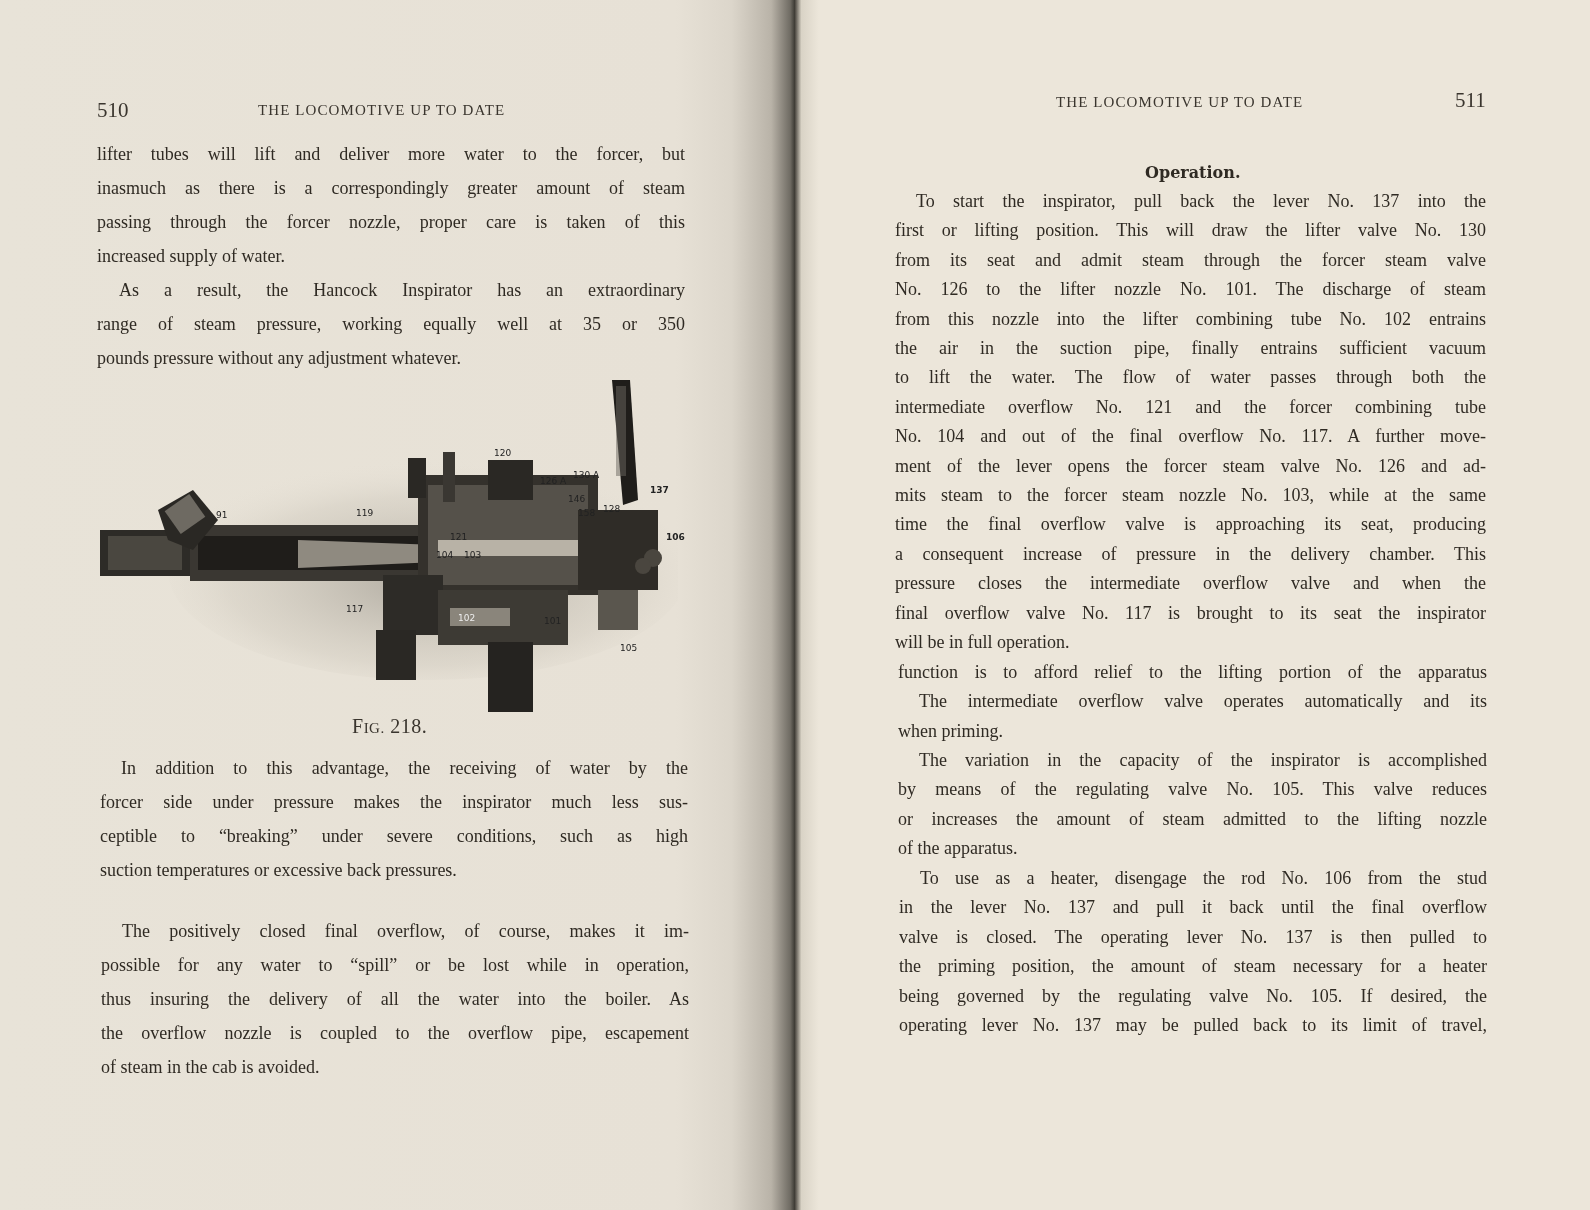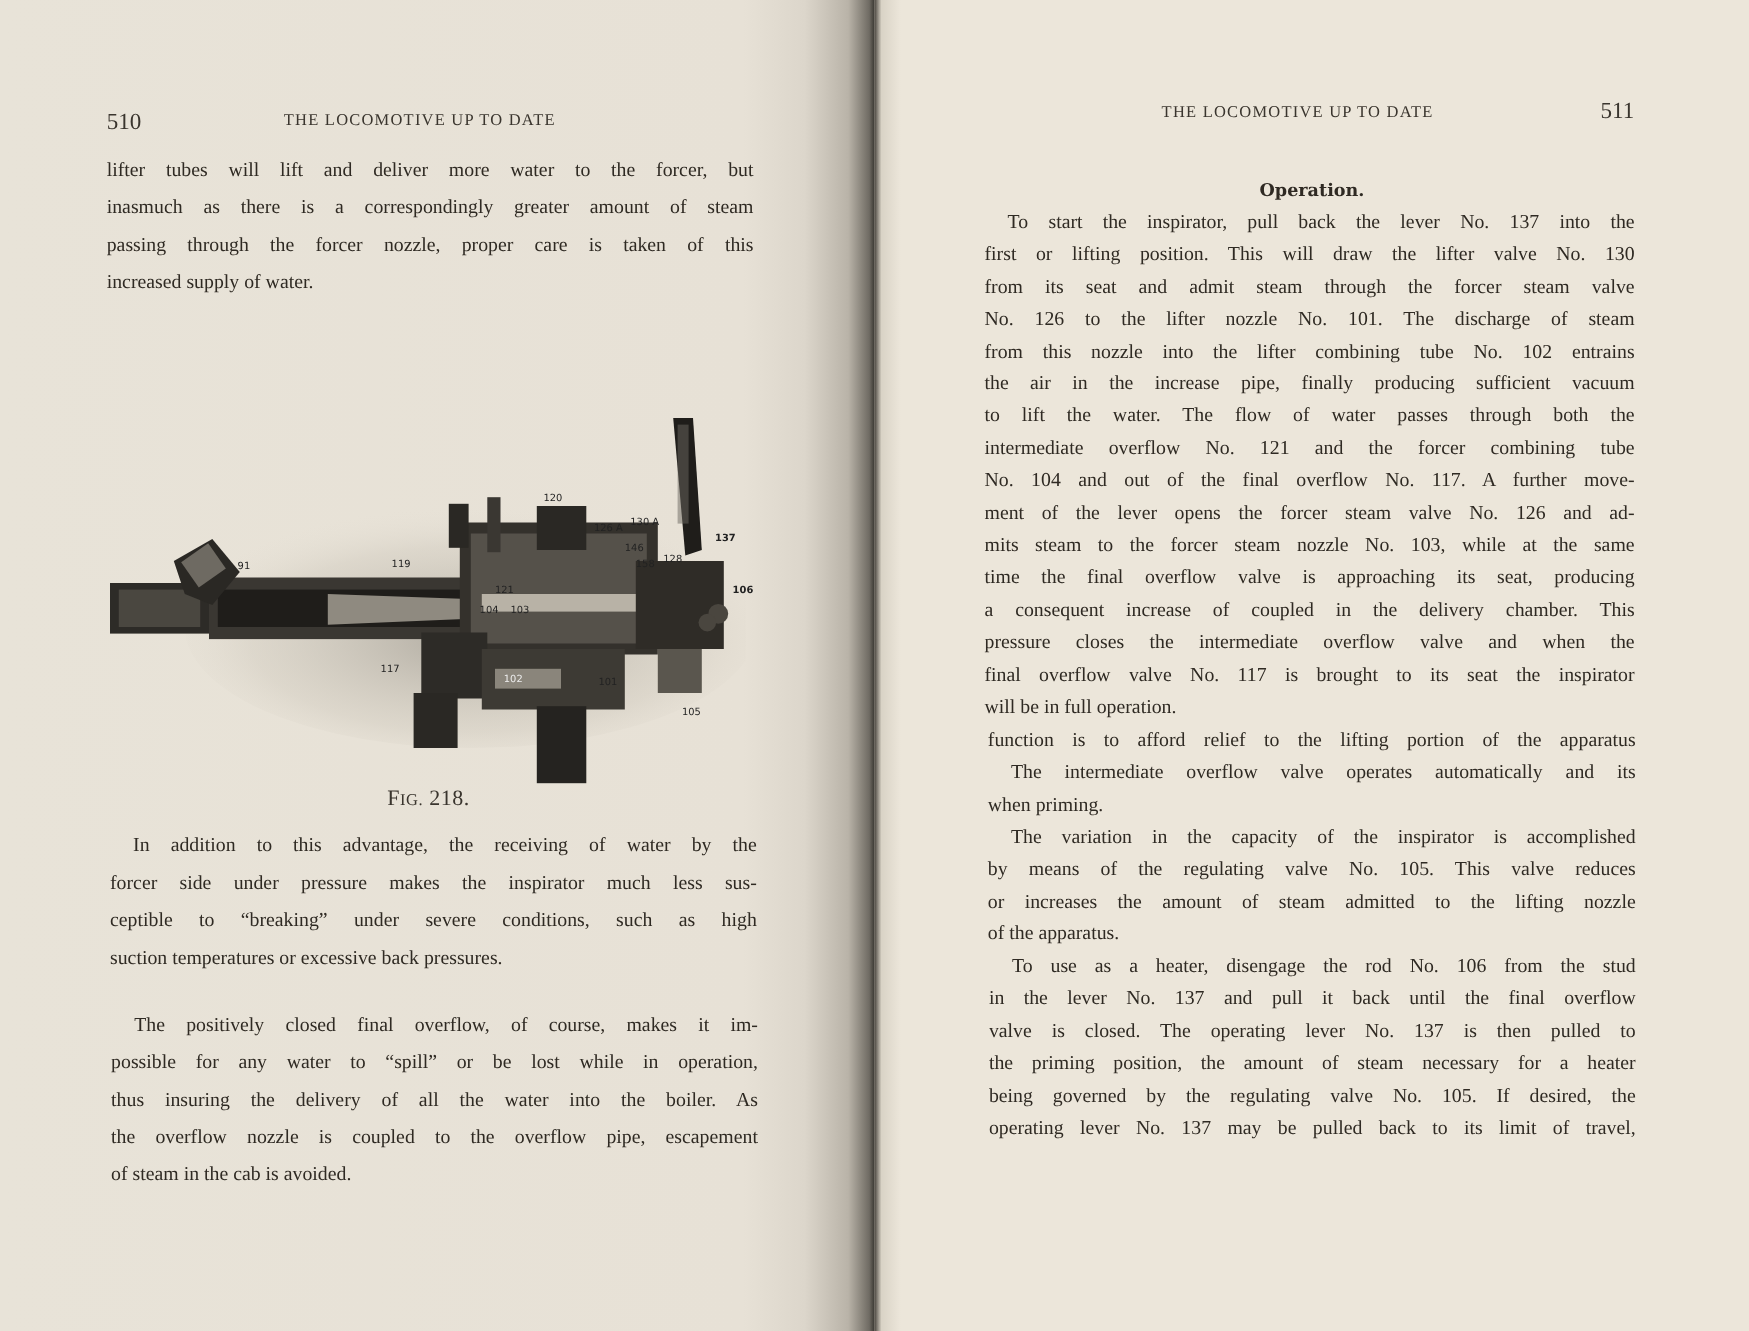--- a/index.html
+++ b/index.html
@@ -57,20 +57,25 @@
   <div class="folio" style="left:97px; top:98px;">510</div>
   <div class="running-head" style="left:258px; top:102px;">THE LOCOMOTIVE UP TO DATE</div>
 
   <div class="para" style="left:97px; top:137px; width:588px;">
     <span class="ln">lifter tubes will lift and deliver more water to the forcer, but</span>
     <span class="ln">inasmuch as there is a correspondingly greater amount of steam</span>
     <span class="ln">passing through the forcer nozzle, proper care is taken of this</span>
     <span class="ln last">increased supply of water.</span>
   </div>
 
+  <div class="para" style="left:97px; top:273px; width:588px;">
+    <span class="ln" style="padding-left:22px;">As a result, the Hancock Inspirator has an extraordinary</span>
+    <span class="ln">range of steam pressure, working equally well at 35 or 350</span>
+    <span class="ln last">pounds pressure without any adjustment whatever.</span>
+  </div>
 
   <div class="figure">
     <svg width="580" height="340" viewBox="0 0 580 340">
       <defs>
         <radialGradient id="haze" cx="50%" cy="55%" r="55%">
           <stop offset="0%" stop-color="#9c978d" stop-opacity="0.75"></stop>
           <stop offset="70%" stop-color="#c9c3b7" stop-opacity="0.35"></stop>
           <stop offset="100%" stop-color="#e7e1d6" stop-opacity="0"></stop>
         </radialGradient>
       </defs>
@@ -151,28 +156,28 @@
   <div class="folio" style="left:660px; top:88px;">511</div>
 
   <div class="heading" style="left:350px; top:163px;">Operation.</div>
 
   <div class="para" style="left:100px; top:187px; width:591px; line-height:29.4px;">
     <span class="ln" style="padding-left:21px;">To start the inspirator, pull back the lever No. 137 into the</span>
     <span class="ln">first or lifting position.  This will draw the lifter valve No. 130</span>
     <span class="ln">from its seat and admit steam through the forcer steam valve</span>
     <span class="ln">No. 126 to the lifter nozzle No. 101.  The discharge of steam</span>
     <span class="ln">from this nozzle into the lifter combining tube No. 102 entrains</span>
-    <span class="ln">the air in the increase pipe, finally producing sufficient vacuum</span>
+    <span class="ln">the air in the suction pipe, finally entrains sufficient vacuum</span>
     <span class="ln">to lift the water.  The flow of water passes through both the</span>
     <span class="ln">intermediate overflow No. 121 and the forcer combining tube</span>
     <span class="ln">No. 104 and out of the final overflow No. 117.  A further move-</span>
     <span class="ln">ment of the lever opens the forcer steam valve No. 126 and ad-</span>
     <span class="ln">mits steam to the forcer steam nozzle No. 103, while at the same</span>
     <span class="ln">time the final overflow valve is approaching its seat, producing</span>
-    <span class="ln">a consequent increase of coupled in the delivery chamber.  This</span>
+    <span class="ln">a consequent increase of pressure in the delivery chamber.  This</span>
     <span class="ln">pressure closes the intermediate overflow valve and when the</span>
     <span class="ln">final overflow valve No. 117 is brought to its seat the inspirator</span>
     <span class="ln last">will be in full operation.</span>
   </div>
 
   <div class="para" style="left:103px; top:658px; width:589px; line-height:29.4px;">
     <span class="ln">function is to afford relief to the lifting portion of the apparatus</span>
     <span class="ln" style="padding-left:21px;">The intermediate overflow valve operates automatically and its</span>
     <span class="ln last">when priming.</span>
   </div>

